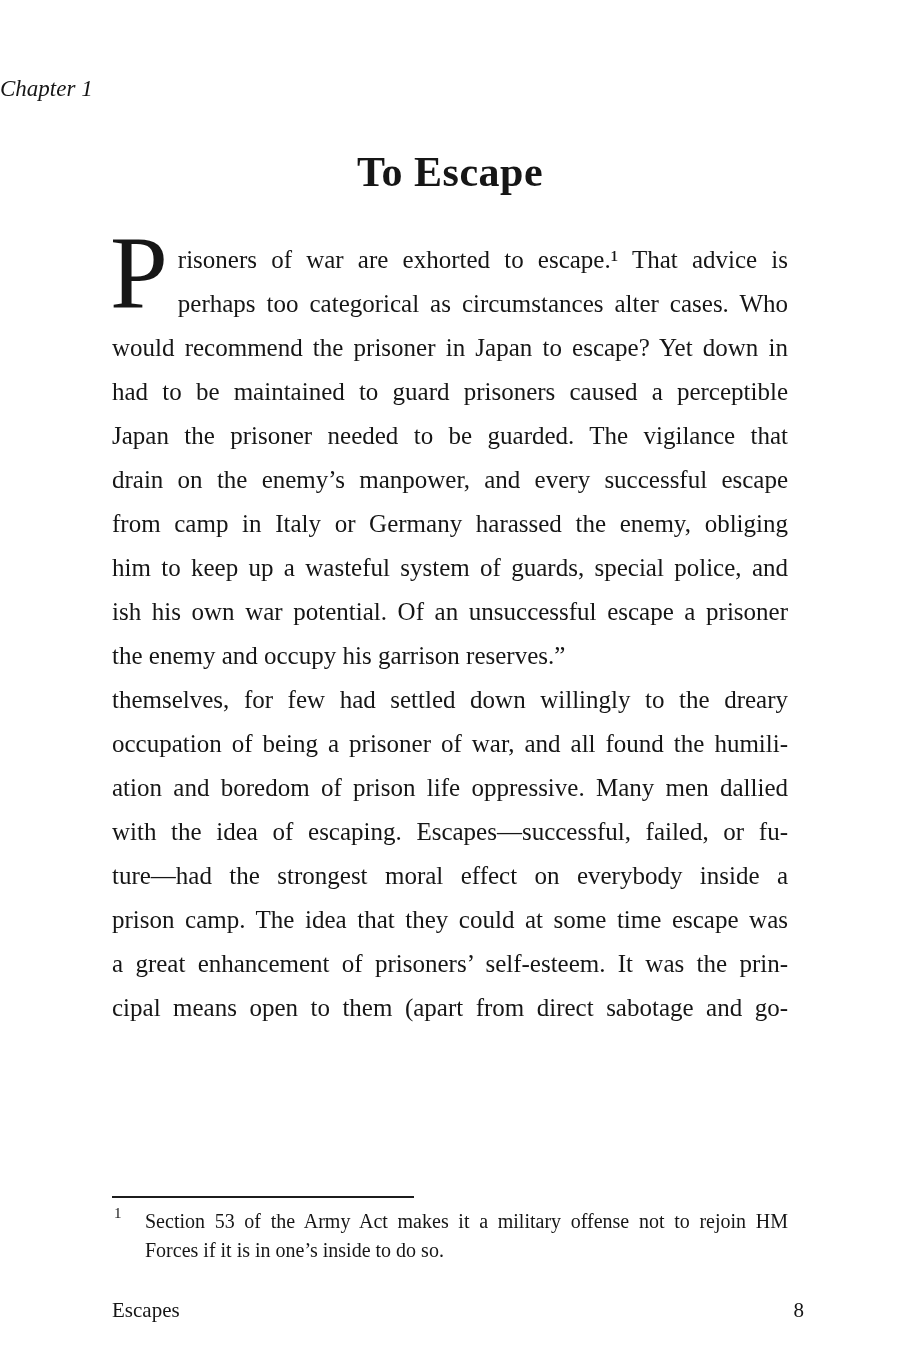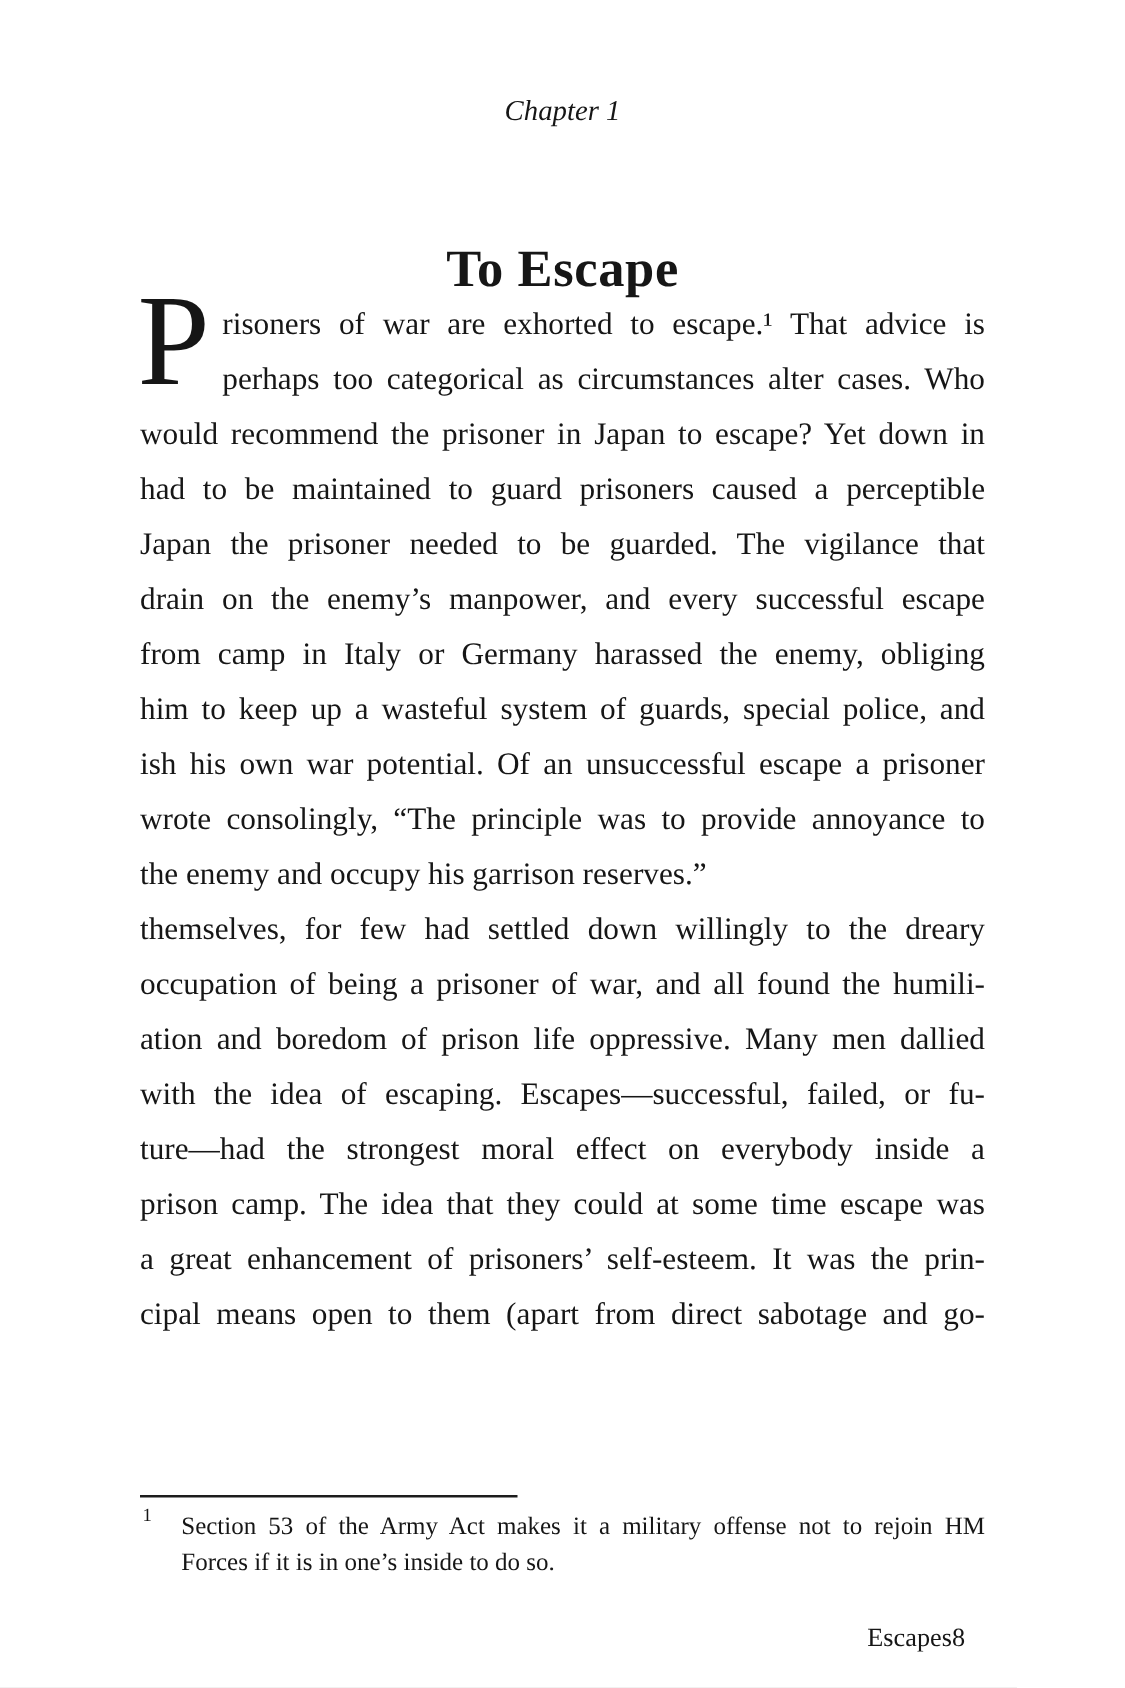--- a/index.html
+++ b/index.html
@@ -10,32 +10,30 @@
     height: 1350px;
     background: #ffffff;
     color: #161616;
     font-family: "Liberation Serif", "DejaVu Serif", serif;
     overflow: hidden;
     margin: 0 auto;
   }
   .chapter-label {
     position: absolute;
     top: 76px; left: 0; right: 0;
-    text-align: center;
     font-style: italic;
     font-size: 23px;
   }
   .title {
     position: absolute;
     top: 148px; left: 0; right: 0;
     text-align: center;
     font-weight: bold;
     font-size: 42px;
     letter-spacing: 0.5px;
-    margin-top: 44px;
   }
   .body-text {
     position: absolute;
     top: 238px;
     left: 112px;
     width: 676px;
     font-size: 25px;
   }
   .para { overflow: visible; }
   .bline {
@@ -73,23 +71,23 @@
   }
   .fn-text { padding-left: 33px; }
   .fn-line {
     line-height: 29px;
     text-align: justify;
     text-align-last: justify;
   }
   .fn-line.last { text-align-last: left; }
   .page-footer {
     position: absolute;
-    top: 1298px; left: 112px; right: 128px;
+    top: 1298px; left: 112px; right: 96px;
     display: flex;
-    justify-content: flex-end;
+    justify-content: space-between;
     font-size: 21px;
   }
 </style>
 </head>
 <body>
 
 <div class="page">
 
   <div class="chapter-label">Chapter 1</div>
 
@@ -100,21 +98,20 @@
       <span class="dropcap">P</span>
       <div class="bline">risoners of war are exhorted to escape.¹ That advice is</div>
       <div class="bline">perhaps too categorical as circumstances alter cases. Who</div>
       <div class="bline">would recommend the prisoner in Japan to escape? Yet down in</div>
       <div class="bline">had to be maintained to guard prisoners caused a perceptible</div>
       <div class="bline">Japan the prisoner needed to be guarded. The vigilance that</div>
       <div class="bline">drain on the enemy’s manpower, and every successful escape</div>
       <div class="bline">from camp in Italy or Germany harassed the enemy, obliging</div>
       <div class="bline">him to keep up a wasteful system of guards, special police, and</div>
       <div class="bline">ish his own war potential. Of an unsuccessful escape a prisoner</div>
-      <div class="bline">wrote consolingly, “The principle was to provide annoyance to</div>
       <div class="bline last">the enemy and occupy his garrison reserves.”</div>
     </div>
     <div class="para">
       <div class="bline">themselves, for few had settled down willingly to the dreary</div>
       <div class="bline">occupation of being a prisoner of war, and all found the humili-</div>
       <div class="bline">ation and boredom of prison life oppressive. Many men dallied</div>
       <div class="bline">with the idea of escaping. Escapes—successful, failed, or fu-</div>
       <div class="bline">ture—had the strongest moral effect on everybody inside a</div>
       <div class="bline">prison camp. The idea that they could at some time escape was</div>
       <div class="bline">a great enhancement of prisoners’ self-esteem. It was the prin-</div>

